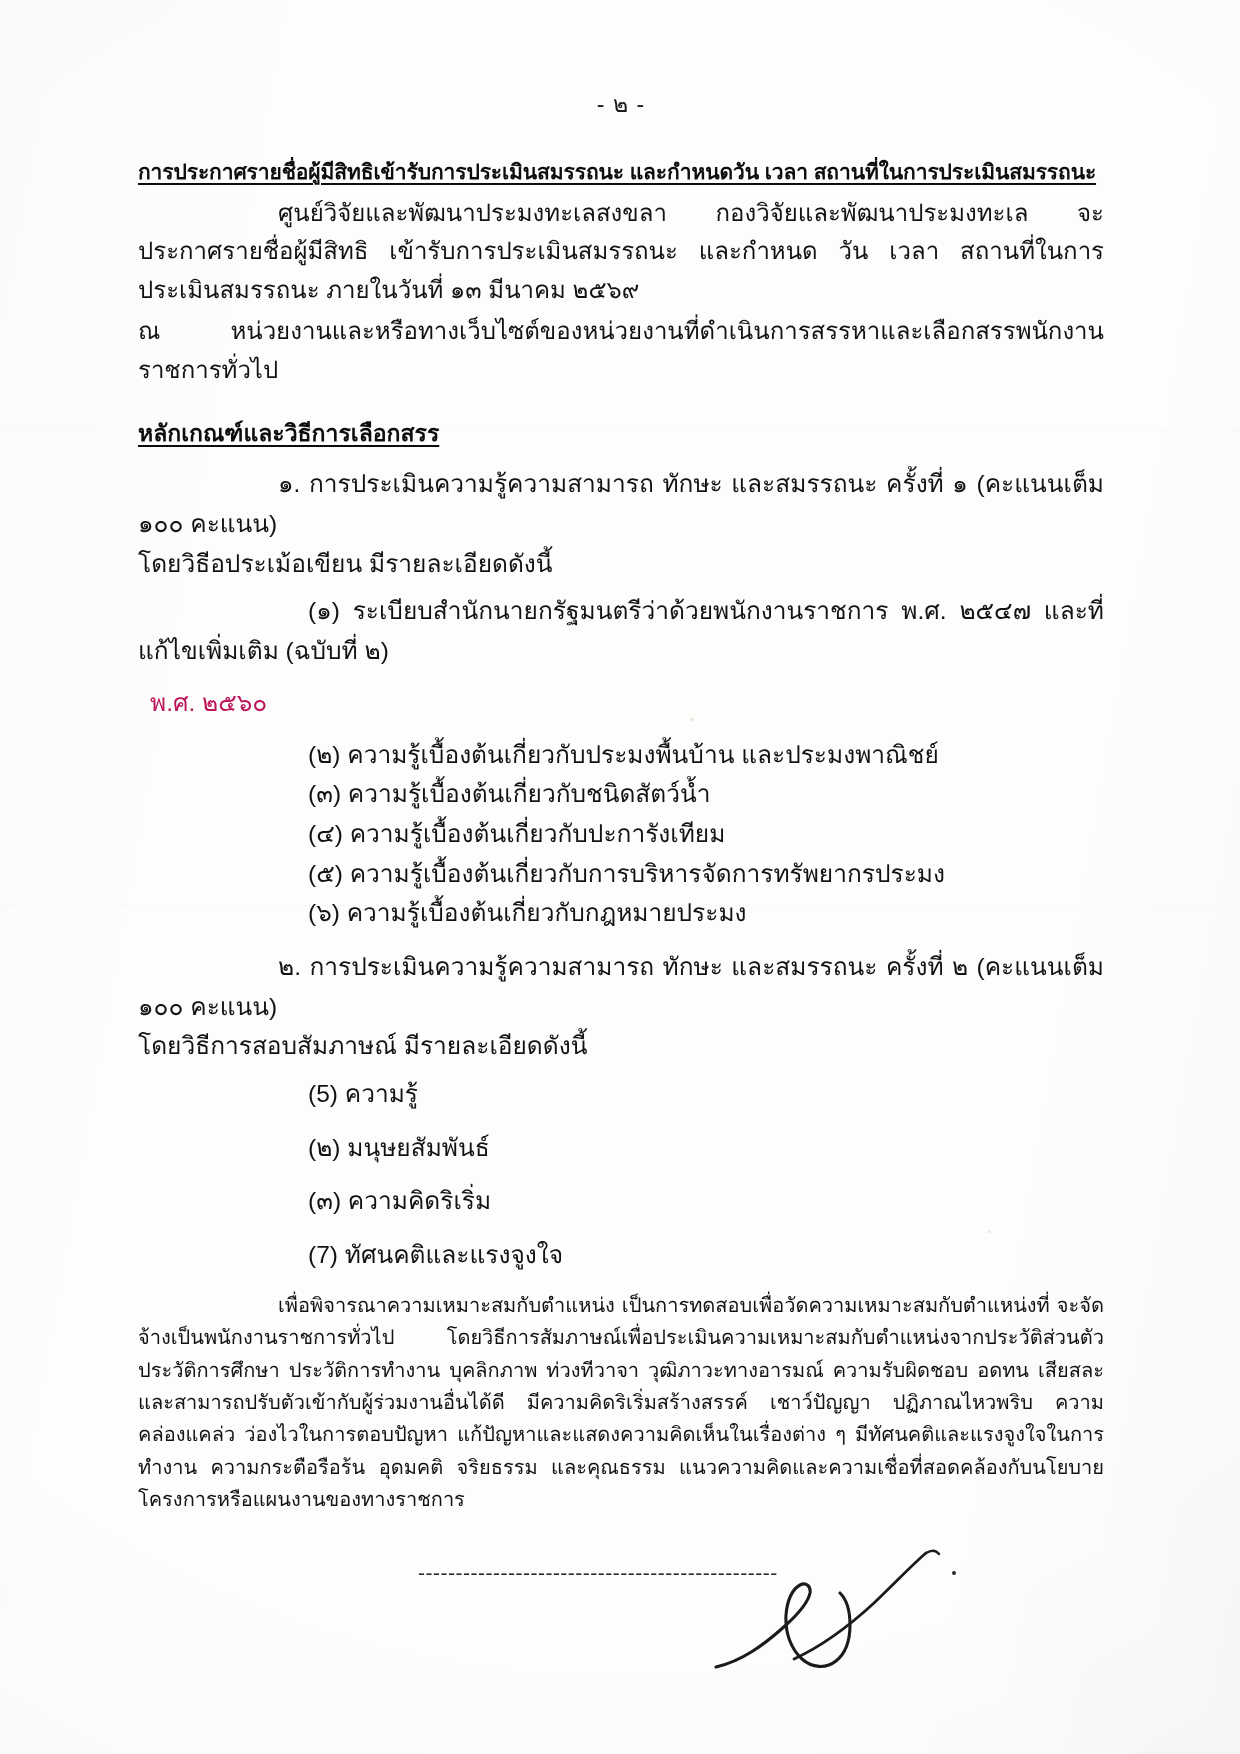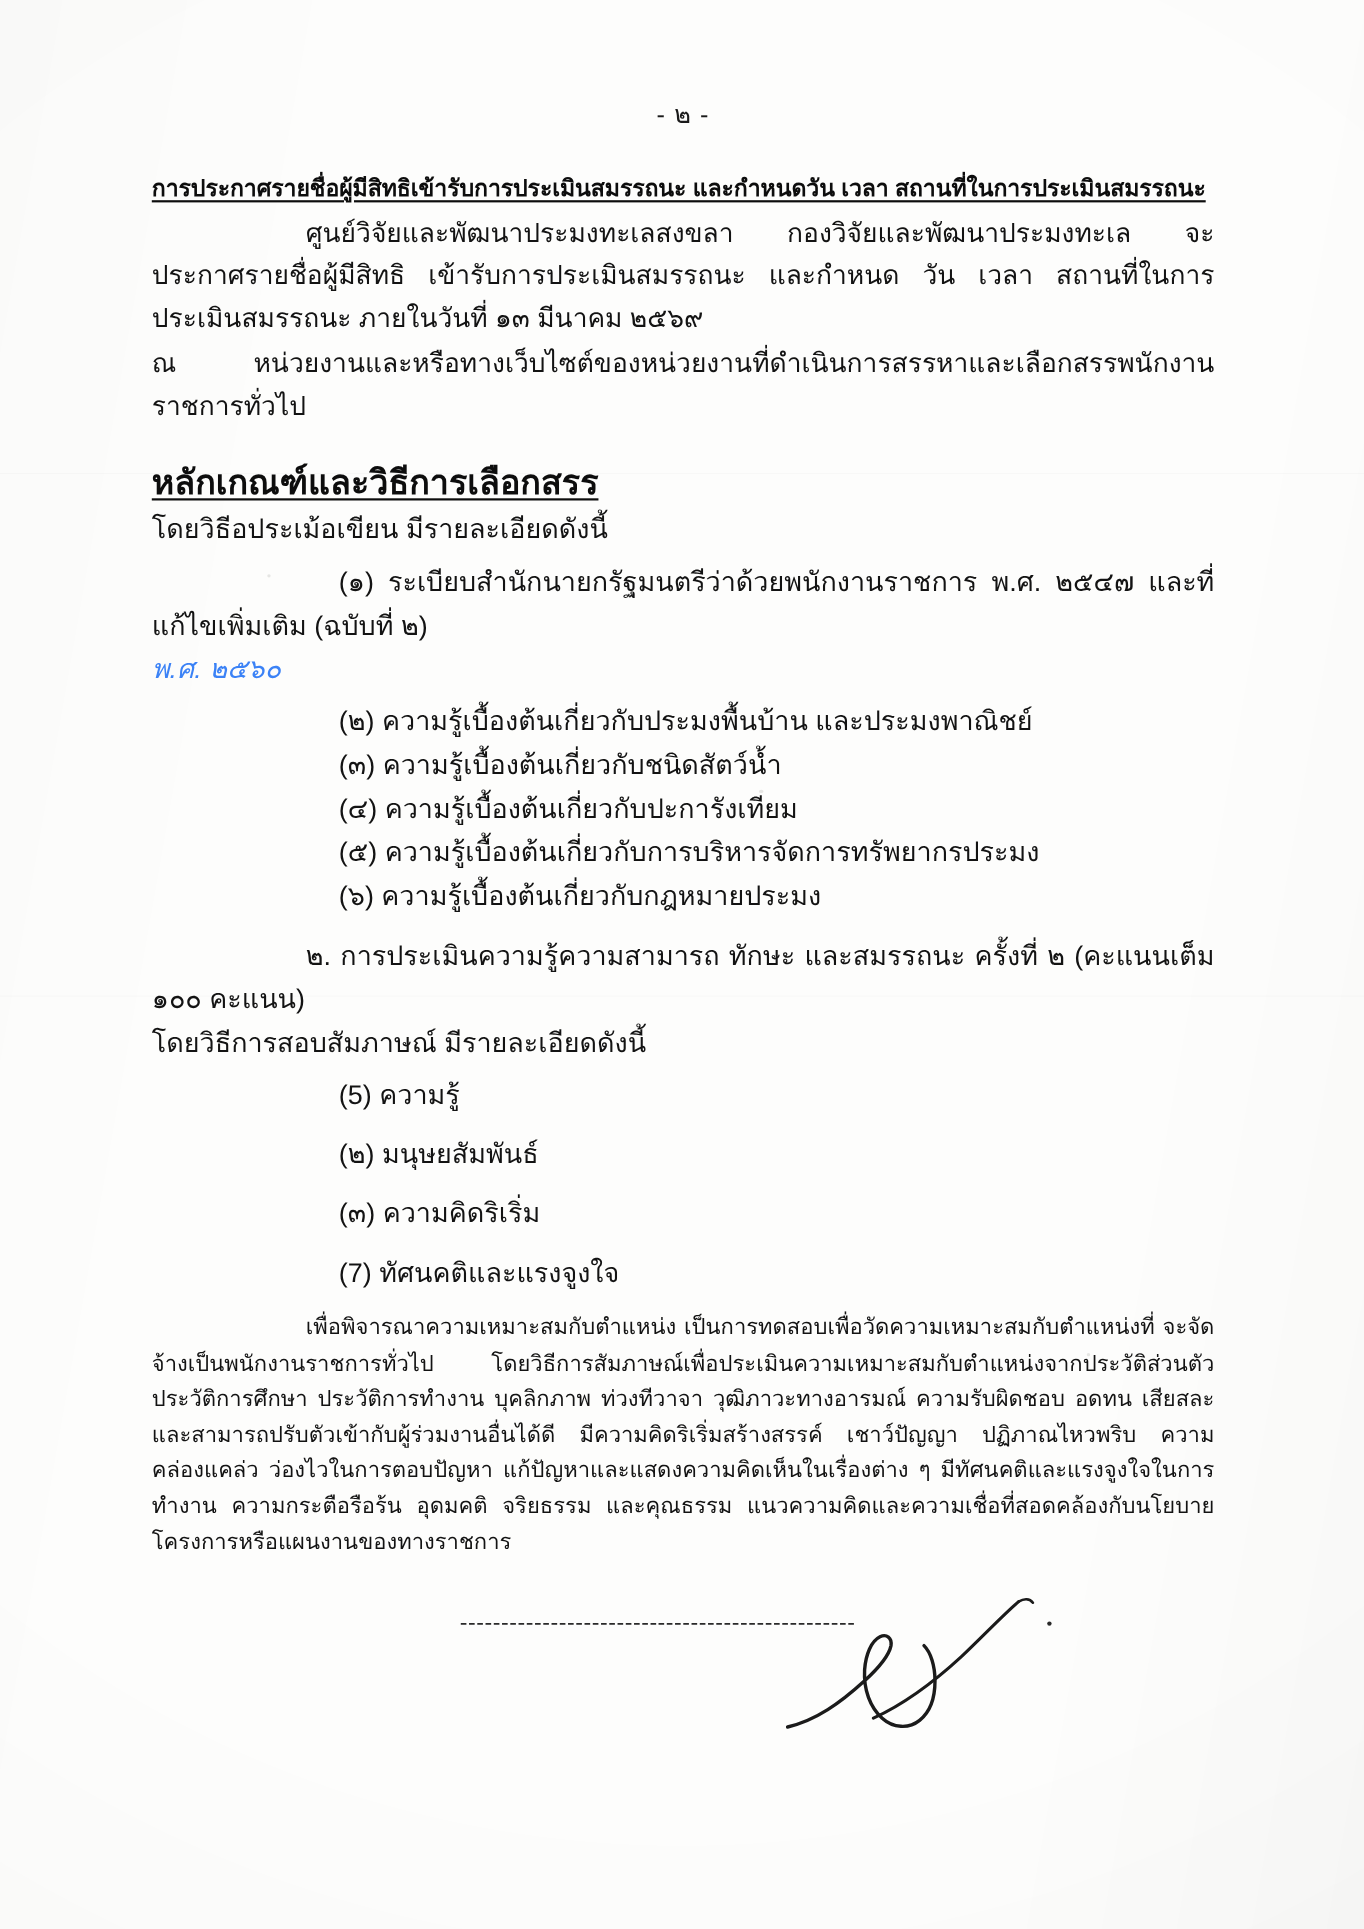--- a/index.html
+++ b/index.html
@@ -60,21 +60,21 @@
     text-decoration: underline;
     text-underline-offset: 4px;
     text-decoration-thickness: 2px;
     margin: 0;
     line-height: 1.5;
     letter-spacing: -0.1px;
     color: #0d0d0d;
   }
 
   .heading-2 {
-    font-size: 31px;
+    font-size: 23px;
     font-weight: bold;
     text-decoration: underline;
     text-underline-offset: 4px;
     text-decoration-thickness: 2px;
     margin: 26px 0 0 0;
     line-height: 1.5;
     color: #0d0d0d;
   }
 
   .para {
@@ -125,23 +125,22 @@
     font-size: 24.5px;
     line-height: 1.62;
     margin: 8px 0 0 0;
     color: #131313;
     text-indent: 170px;
     text-align: justify;
   }
   .reg-line-cont {
     font-size: 24.5px;
     line-height: 1.62;
-    margin: 0;
-    color: #3b82f6;
-    font-style: italic;
+    margin: 12px;
+    color: #be185d;
   }
 
   .closing {
     font-size: 20px;
     line-height: 1.62;
     margin: 10px 0 0 0;
     text-align: justify;
     text-justify: inter-word;
     color: #131313;
     text-indent: 140px;
@@ -202,20 +201,21 @@
     <div class="page-number">- ๒ -</div>
 
     <div class="heading">การประกาศรายชื่อผู้มีสิทธิเข้ารับการประเมินสมรรถนะ และกำหนดวัน เวลา สถานที่ในการประเมินสมรรถนะ</div>
 
     <p class="para first-indent">ศูนย์วิจัยและพัฒนาประมงทะเลสงขลา กองวิจัยและพัฒนาประมงทะเล จะประกาศรายชื่อผู้มีสิทธิ เข้ารับการประเมินสมรรถนะ และกำหนด วัน เวลา สถานที่ในการประเมินสมรรถนะ ภายในวันที่ ๑๓ มีนาคม ๒๕๖๙</p>
 
     <p class="para tight">ณ หน่วยงานและหรือทางเว็บไซต์ของหน่วยงานที่ดำเนินการสรรหาและเลือกสรรพนักงานราชการทั่วไป</p>
 
     <div class="heading-2">หลักเกณฑ์และวิธีการเลือกสรร</div>
 
+    <p class="numbered">๑. การประเมินความรู้ความสามารถ ทักษะ และสมรรถนะ ครั้งที่ ๑ (คะแนนเต็ม ๑๐๐ คะแนน)</p>
 
     <p class="numbered cont">โดยวิธีอประเม้อเขียน มีรายละเอียดดังนี้</p>
 
     <p class="reg-line">(๑) ระเบียบสำนักนายกรัฐมนตรีว่าด้วยพนักงานราชการ พ.ศ. ๒๕๔๗ และที่แก้ไขเพิ่มเติม (ฉบับที่ ๒)</p>
 
     <p class="reg-line-cont">พ.ศ. ๒๕๖๐</p>
 
     <ul class="sublist">
       <li>(๒) ความรู้เบื้องต้นเกี่ยวกับประมงพื้นบ้าน และประมงพาณิชย์</li>
       <li>(๓) ความรู้เบื้องต้นเกี่ยวกับชนิดสัตว์น้ำ</li>

